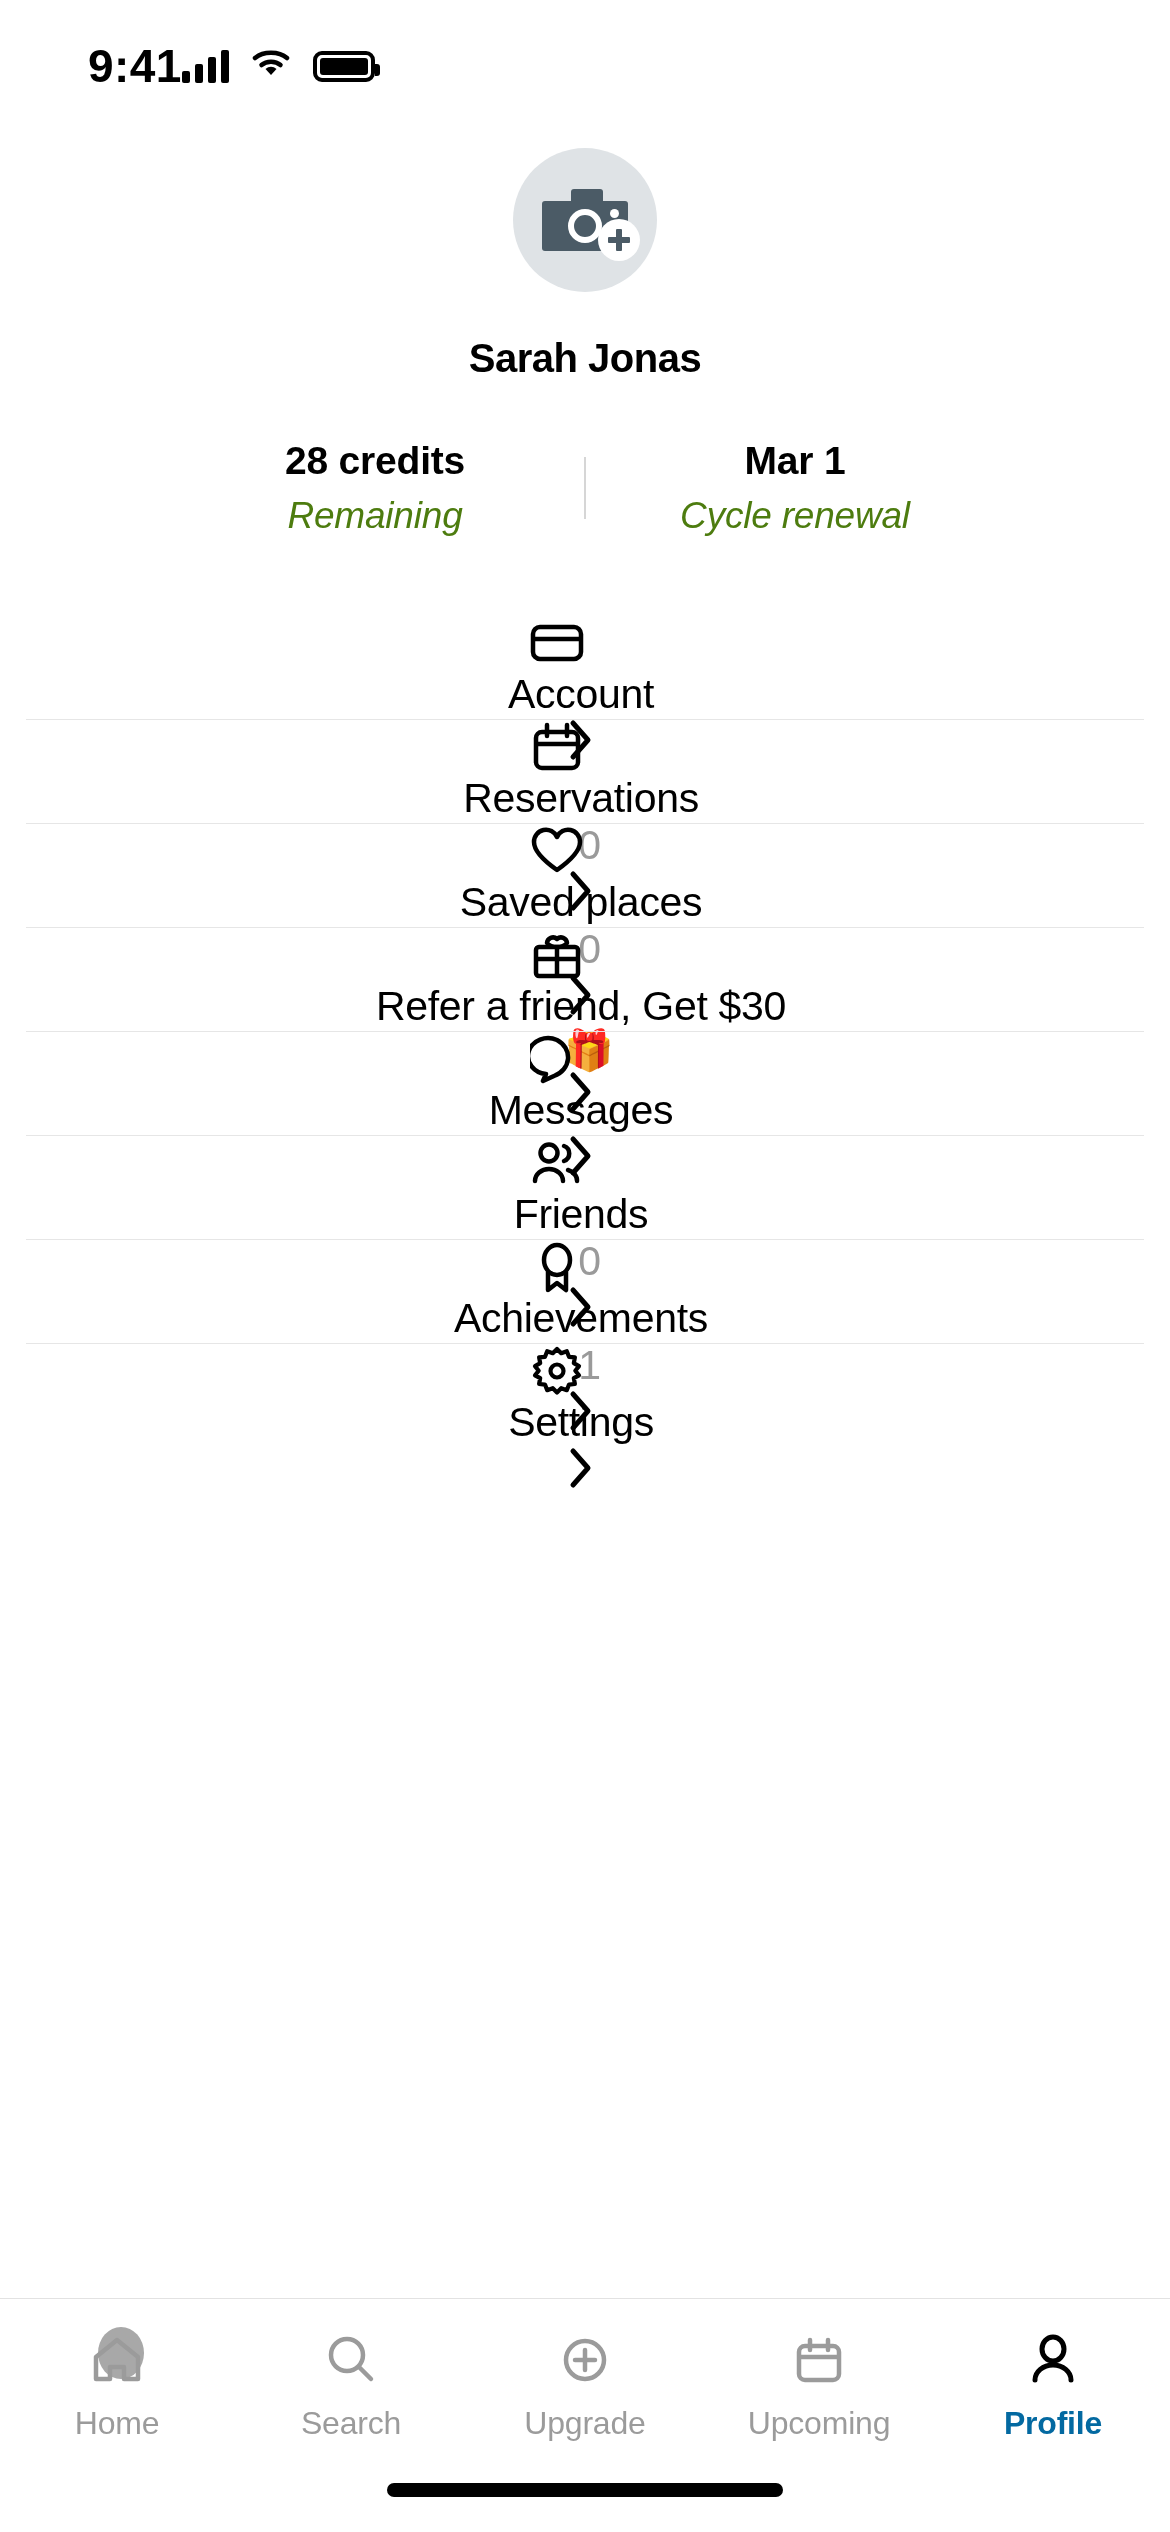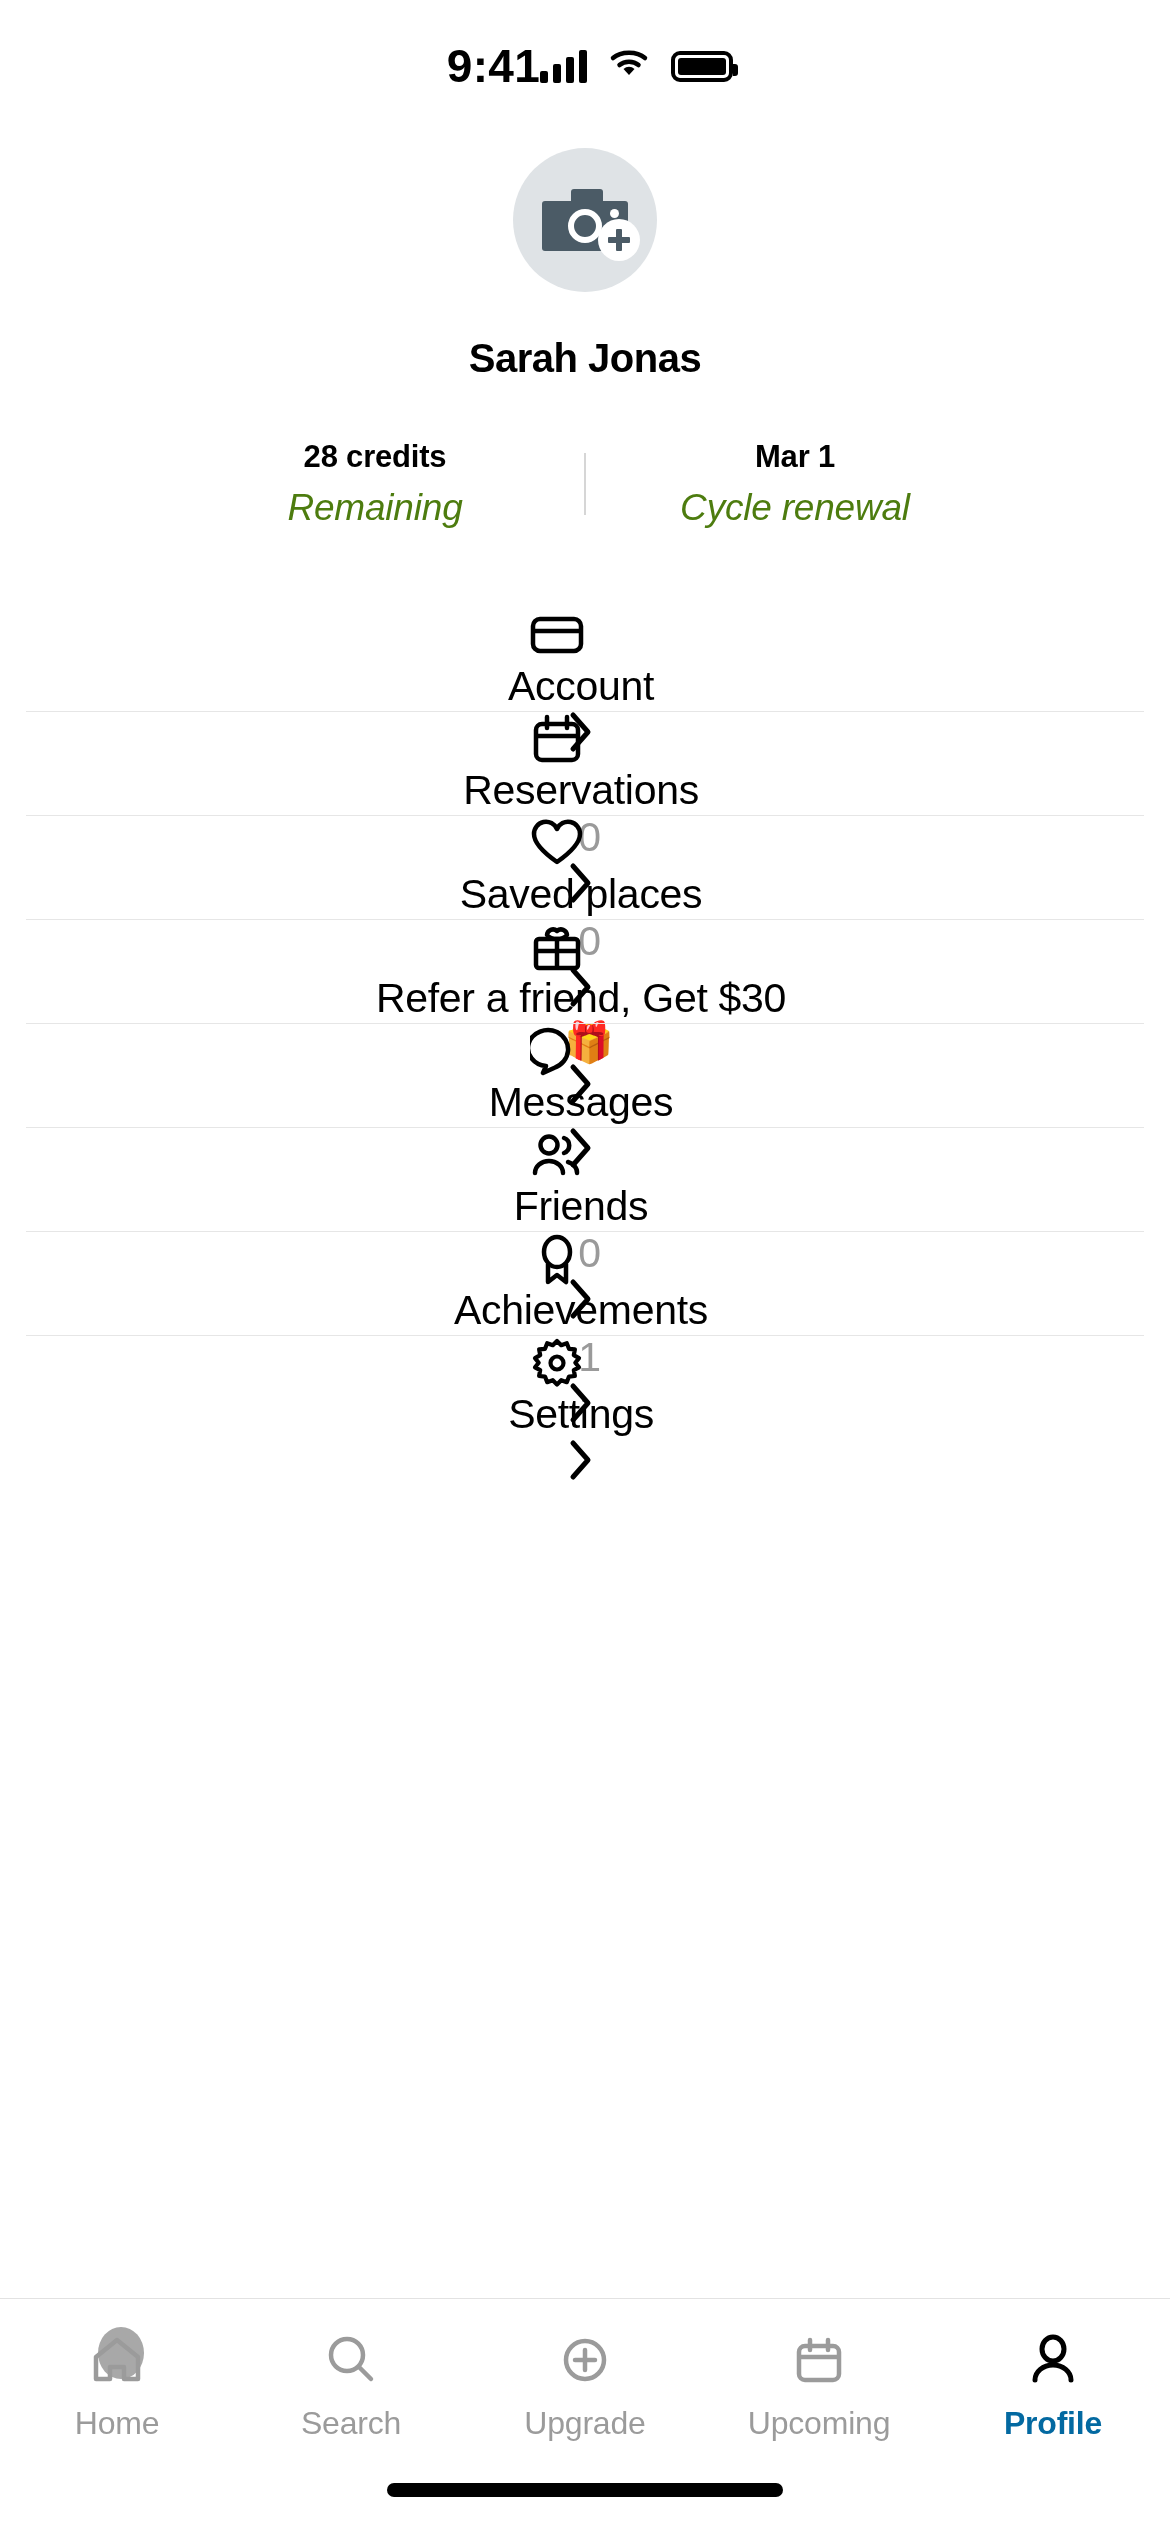--- a/index.html
+++ b/index.html
@@ -15,21 +15,21 @@
     background:#ffffff;
     overflow:hidden;
     display:flex; flex-direction:column;
   }
 
   
   .statusbar {
     height:118px;
     flex:0 0 118px;
     display:flex; align-items:center;
-    justify-content:center;
+    justify-content:flex-start;
     padding:0 78px 0 88px;
     padding-top:14px;
   }
   .status-time {
     font-size:46px;
     font-weight:700;
     color:#000;
     letter-spacing:0.4px;
   }
   .status-icons { display:flex; align-items:center; gap:22px; }
@@ -121,21 +121,21 @@
   }
 
   
   .stats {
     display:flex; align-items:center;
     justify-content:center;
     margin-top:58px;
   }
   .stat { width:418px; text-align:center; }
   .stat-value {
-    font-size:31px; font-weight:700; color:#000;
+    font-size:39px; font-weight:700; color:#000;
     letter-spacing:-0.2px;
   }
   .stat-label {
     font-size:37px; color:#4d7c0f; margin-top:12px;
     letter-spacing:-0.2px;
     font-style:italic;
   }
   .stat-divider {
     width:2px; height:62px; background:#d6d6d6;
   }

